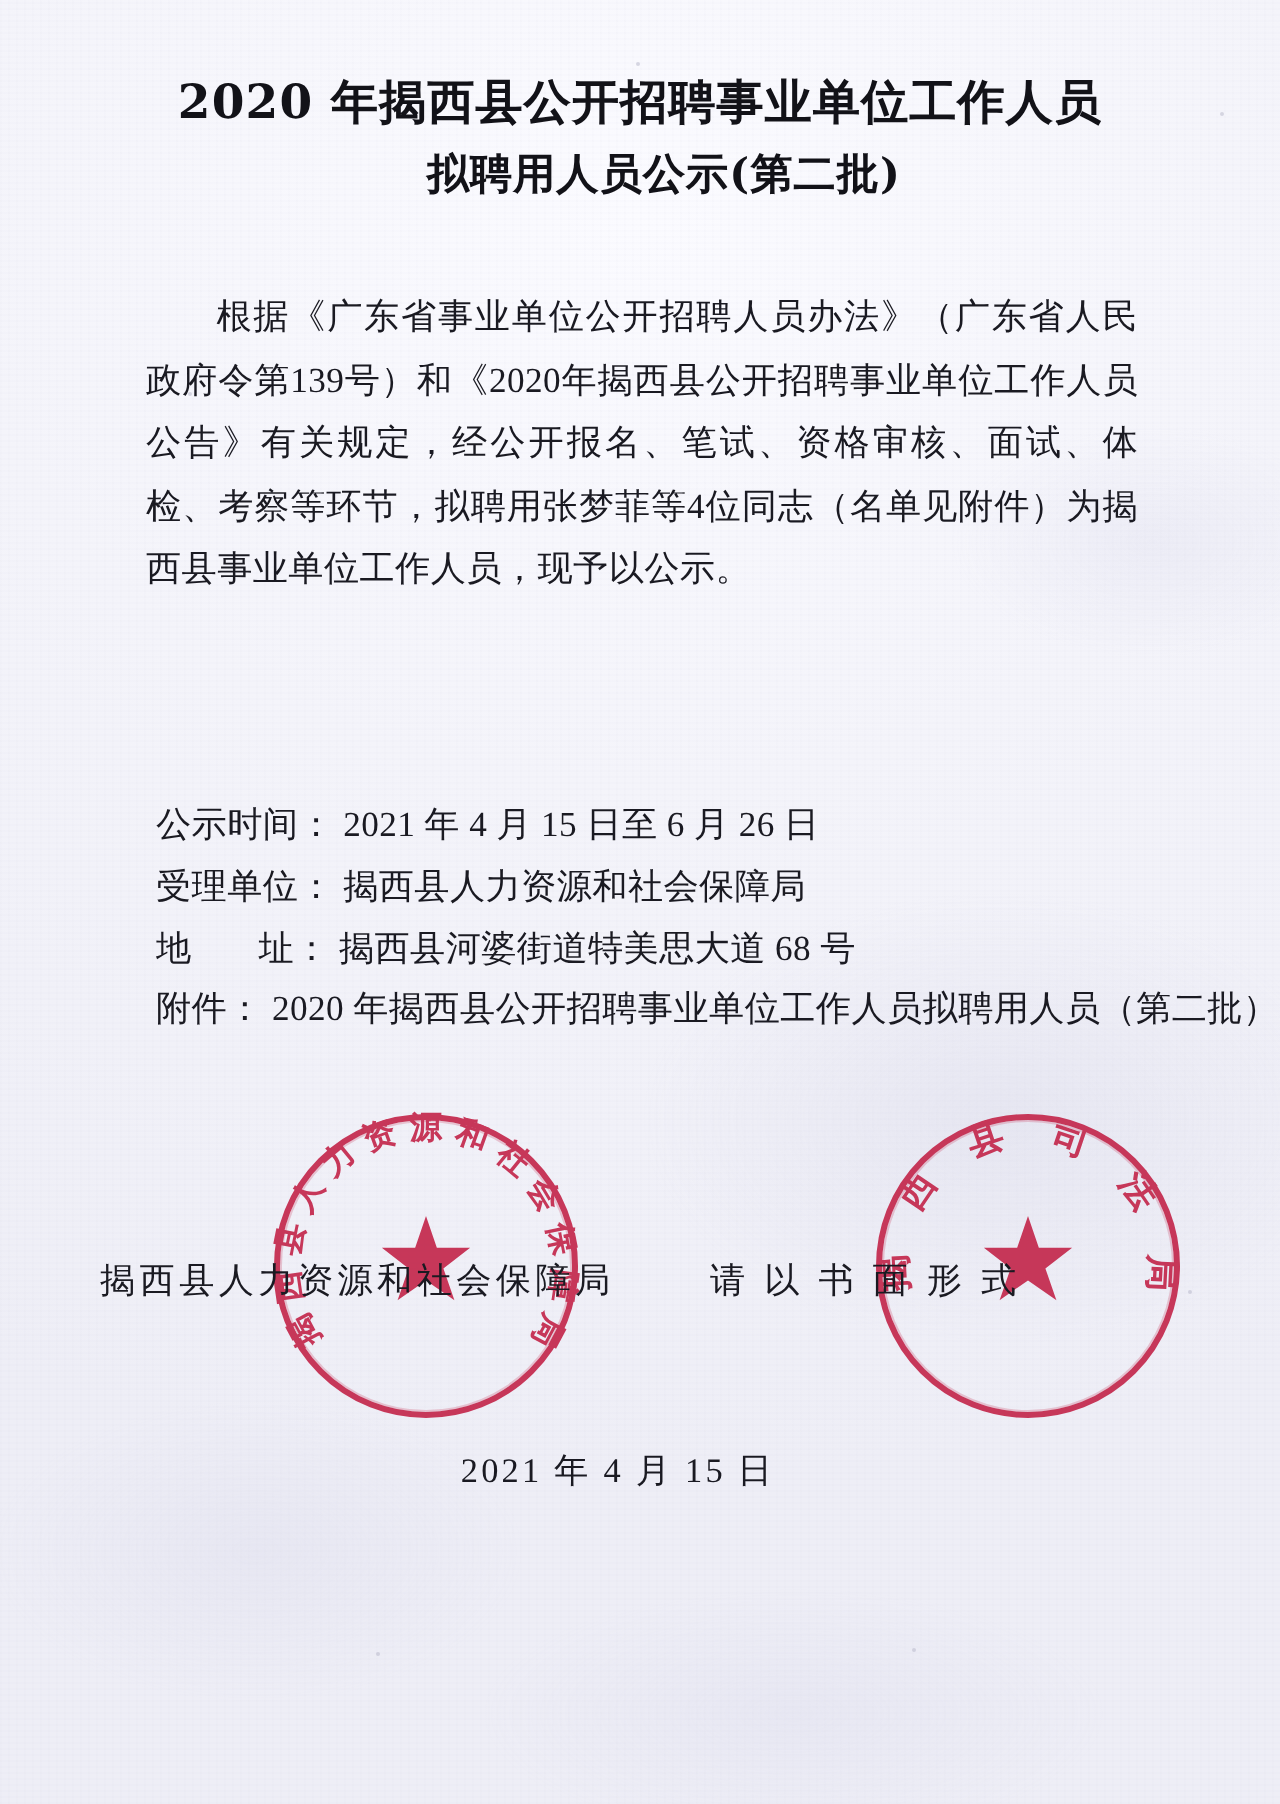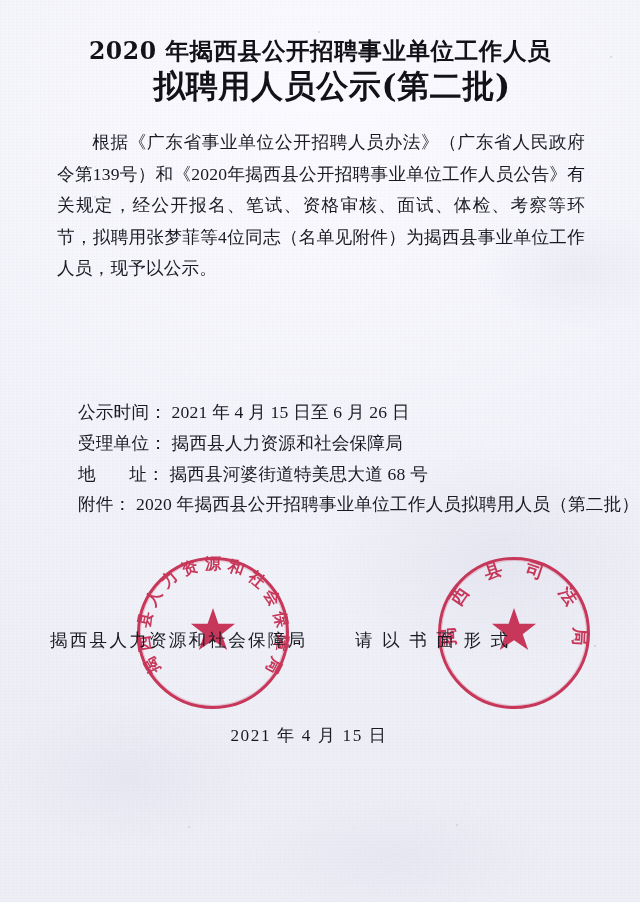--- a/index.html
+++ b/index.html
@@ -58,35 +58,35 @@
     font-weight: 700;
     font-size: 23.5px;
     line-height: 35px;
     letter-spacing: .6px;
     color: #121218;
   }
   #doc-title .tl {
     display: block;
     white-space: nowrap;
   }
-  #doc-title .tl-2 { font-size: 32px; margin-left: 24px; }
+  #doc-title .tl-2 { font-size: 21px; margin-left: 24px; }
 
   
   .body-block {
     position: absolute;
     left: 57px;
     width: 528px;
     font-size: 17.6px;
     line-height: 31.6px;
     text-align: justify;
     text-justify: inter-character;
     letter-spacing: .2px;
     color: #1a1a22;
   }
-  .para { text-indent: 2em; margin: 0; }
+  .para { text-indent: 2em; margin: 16px; }
   #para-1 { top: 127px; }
   #para-2 { top: 283px; }
 
   .detail-list {
     position: absolute;
     left: 78px;
     top: 397px;
     width: 520px;
     font-size: 17.6px;
     line-height: 30.8px;

